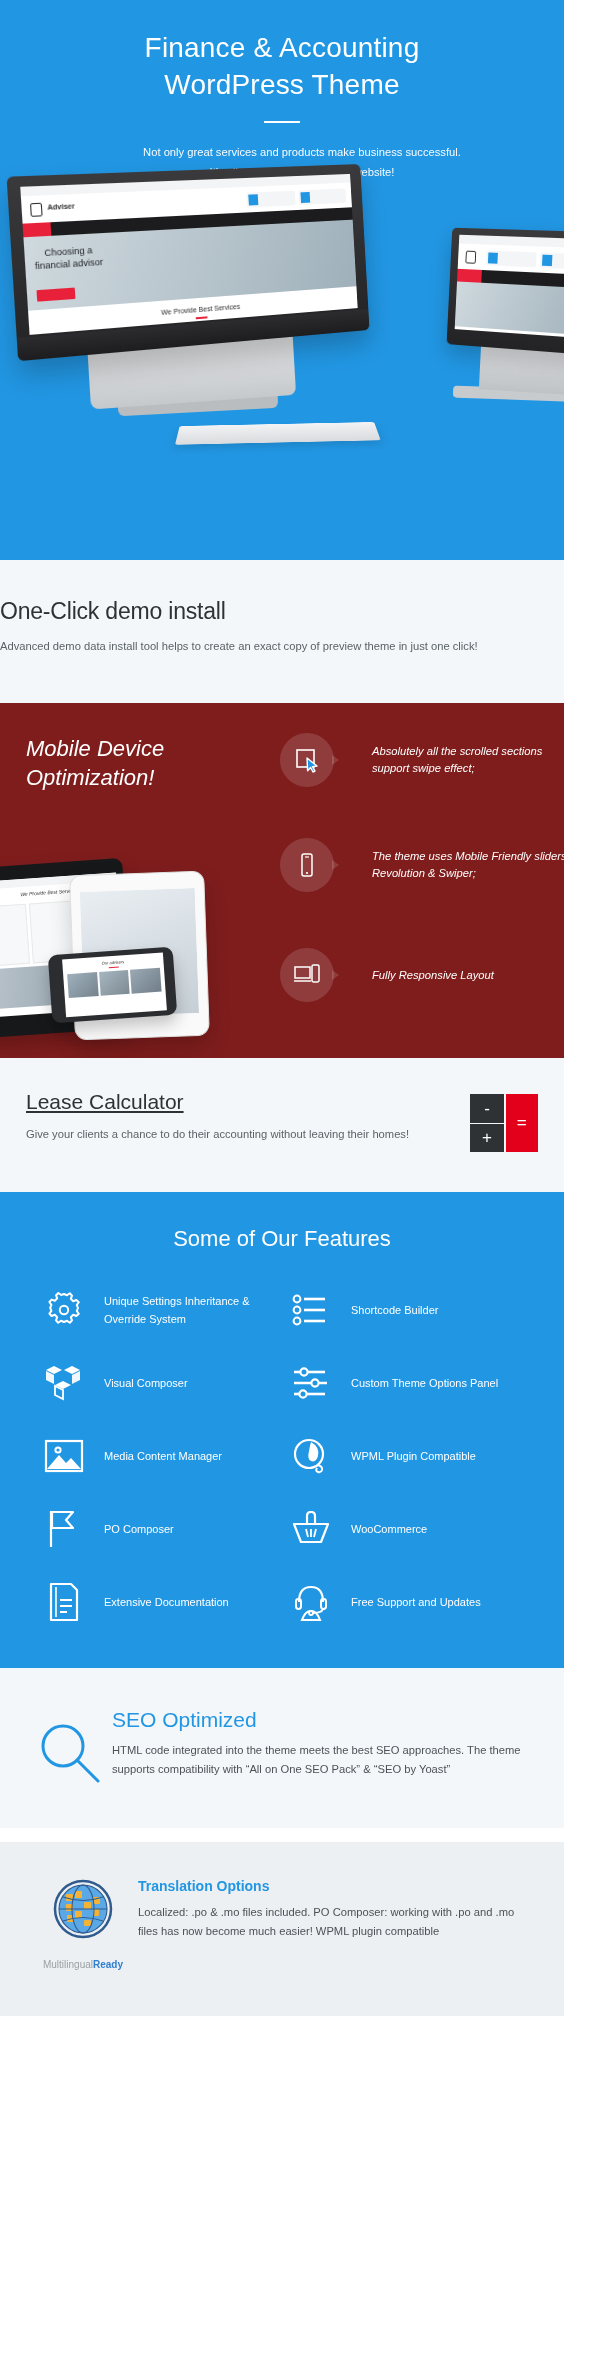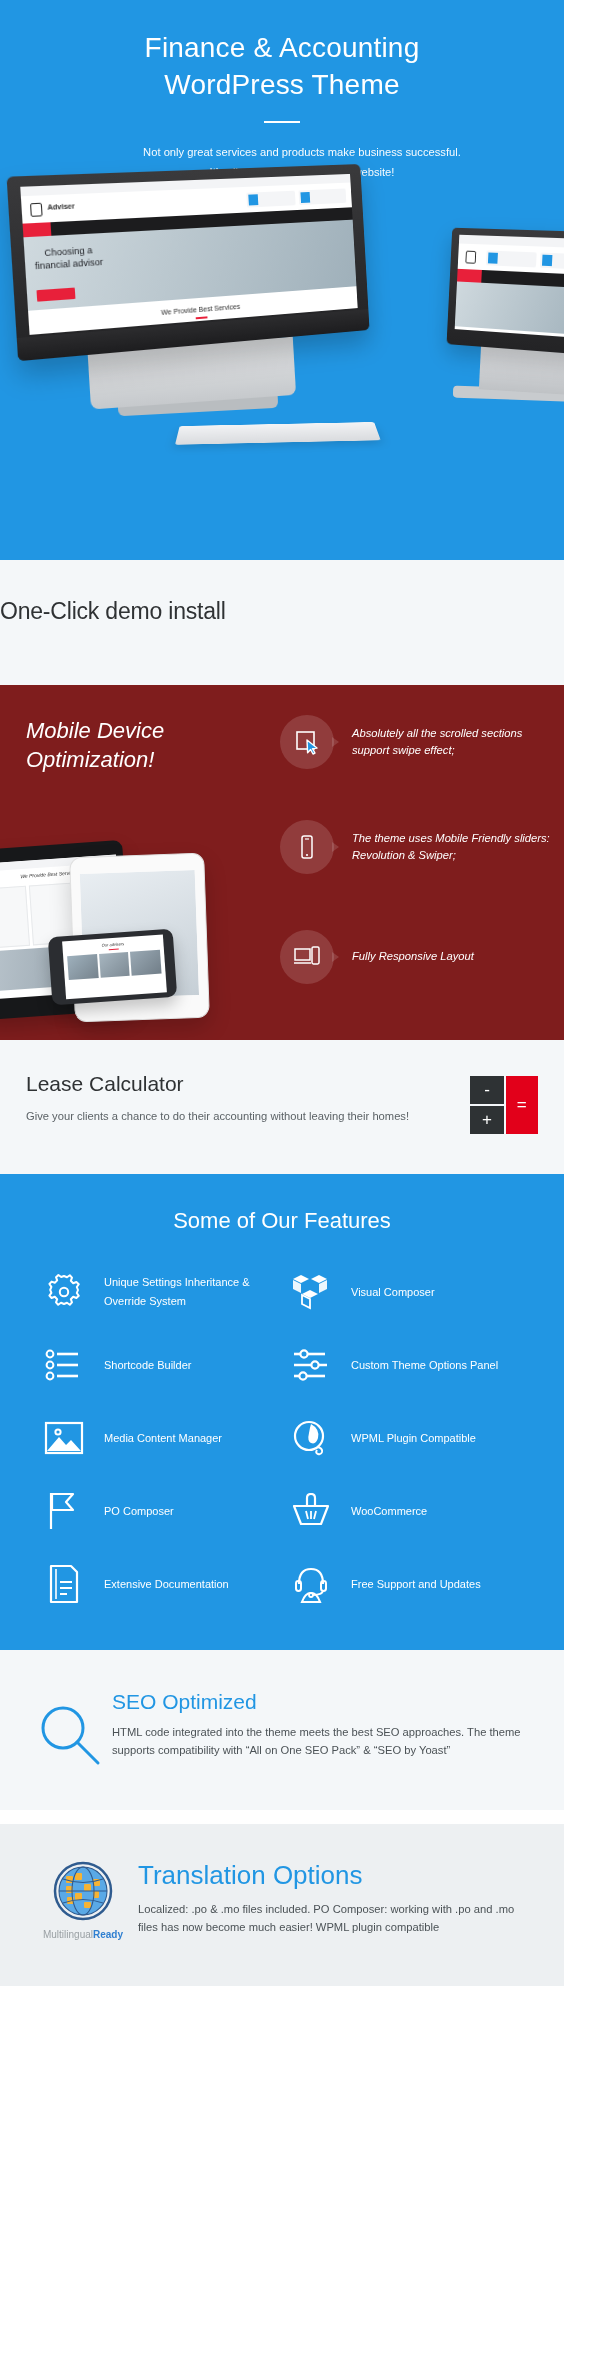--- a/index.html
+++ b/index.html
@@ -149,21 +149,21 @@
     position: relative;
     height: 355px;
     overflow: hidden;
     font-style: italic;
   }
   .mobile h2 {
     position: absolute; left: 26px; top: 32px;
     color: #fff; font-weight: 300; font-size: 22px; line-height: 1.3;
     width: 230px;
   }
-  .mfeat { position: absolute; left: 280px; display: flex; align-items: center; }
+  .mfeat { position: absolute; left: 280px; display: flex; align-items: center; gap: 20px; }
   .mfeat .bubble {
     width: 54px; height: 54px; border-radius: 50%;
     background: rgba(255,255,255,0.14);
     position: relative; flex: 0 0 54px;
     display: flex; align-items: center; justify-content: center;
   }
   .mfeat .bubble:after {
     content:""; position:absolute; right:-5px; top:50%; margin-top:-5px;
     border-left: 7px solid rgba(255,255,255,0.14);
     border-top: 5px solid transparent; border-bottom: 5px solid transparent;
@@ -186,21 +186,21 @@
     background:#2b2d31; border-radius: 9px; transform: rotateZ(-4deg);
     box-shadow: 0 8px 16px rgba(0,0,0,.22);
   }
   .phone .scr { position:absolute; left:14px; top:5px; right:10px; bottom:5px; background:#fff; overflow:hidden;}
 
   
   .lease {
     background:#f4f7f9; padding: 32px 26px 40px 26px;
     display:flex; align-items:flex-start; justify-content:space-between;
   }
-  .lease h2 { font-size: 21px; font-weight: 400; color:#2f3234; margin-bottom: 11px; }
+  .lease h2 { font-size: 21px; font-weight: 400; color:#2f3234; margin-bottom: 11px; text-decoration: underline; }
   .lease p { font-size: 11.2px; color:#5b6266; line-height:1.65; }
   .calc { display:flex; width: 68px; height: 58px; margin-top: 4px; }
   .calc-l { width: 34px; display:flex; flex-direction:column; }
   .calc-key {
     flex:1; background:#2e3234; color:#fff; display:flex; align-items:center; justify-content:center;
     font-size: 17px; font-weight: 400;
   }
   .calc-key.minus { margin-bottom: 1.5px; }
   .calc-r { flex:1; background:#e2001a; color:#fff; display:flex; align-items:center; justify-content:center; font-size:17px; margin-left:1.5px;}
 
@@ -214,24 +214,24 @@
 
   
   .seo { background:#f4f7f9; padding: 40px 28px 44px 28px; display:flex; align-items:flex-start;}
   .seo .ico { flex:0 0 84px; display:flex; justify-content:center; padding-top: 14px;}
   .seo h2 { color:#2196e3; font-weight:300; font-size:21px; margin-bottom: 9px;}
   .seo p { color:#4b5256; font-size:11.2px; line-height:1.62;}
 
   
   .trans { background:#edf0f2; padding: 36px 28px 46px 28px; display:flex; align-items:flex-start;}
   .trans .ico { flex:0 0 110px; text-align:center;}
-  .trans .mlr { font-size:10px; margin-top:3px;}
+  .trans .mlr { font-size:10px; margin-top:15px;}
   .trans .mlr .a { color:#9aa0a4; }
   .trans .mlr .b { color:#2f7fd0; font-weight:700;}
-  .trans h2 { color:#2196e3; font-weight:400; font-size:26px; margin-bottom: 9px;}
+  .trans h2 { color:#2196e3; font-weight:700; font-size:14px; margin-bottom: 9px;}
   .trans p { color:#4b5256; font-size:11.2px; line-height:1.62;}
   .spacer-white { height: 14px; background:#fff; }
 </style>
 </head>
 <body>
 
 <div class="page">
 
   <section class="hero">
     <h1>
@@ -311,20 +311,21 @@
           </div>
         </div>
         <div class="chin"></div>
       </div>
     </div>
   </section>
 
   <section class="oneclick">
     <div class="oc-right">
       <h2>One-Click demo install</h2>
+      <p>Advanced demo data install tool helps to create an exact copy of preview theme in just one click!</p>
     </div>
   </section>
 
   <section class="mobile">
     <h2>
       <span>Mobile Device</span><br>
       <span>Optimization!</span>
     </h2>
 
     <div class="mfeat" style="top:30px">
@@ -415,44 +416,44 @@
           <svg width="40" height="40" viewBox="0 0 40 40">
             <path d="M20 4 l3 1.2 2.8-2 2.2 2.4 -1.2 3.2 2.4 2.4 3.2-1.2 2.4 2.2 -2 2.8 1.2 3 -1.2 3 2 2.8 -2.4 2.2 -3.2-1.2 -2.4 2.4 1.2 3.2 -2.2 2.4 -2.8-2 -3 1.2 -3-1.2 -2.8 2 -2.2-2.4 1.2-3.2 -2.4-2.4 -3.2 1.2 -2.2-2.4 2-2.8 -1.2-3 1.2-3 -2-2.8 2.2-2.4 3.2 1.2 2.4-2.4 -1.2-3.2 2.4-2.2 2.8 2z" fill="none" stroke="#fff" stroke-width="2" stroke-linejoin="round"></path>
             <circle cx="20" cy="20" r="4.2" fill="none" stroke="#fff" stroke-width="2"></circle>
           </svg>
         </div>
         <div class="lbl">Unique Settings Inheritance &amp; Override System</div>
       </div>
 
       <div class="fitem">
         <div class="ico">
+          <svg width="38" height="34" viewBox="0 0 38 34">
+            <circle cx="5" cy="6" r="3.4" fill="none" stroke="#fff" stroke-width="2"></circle>
+            <line x1="12" y1="6" x2="33" y2="6" stroke="#fff" stroke-width="2.6"></line>
+            <circle cx="5" cy="17" r="3.4" fill="none" stroke="#fff" stroke-width="2"></circle>
+            <line x1="12" y1="17" x2="33" y2="17" stroke="#fff" stroke-width="2.6"></line>
+            <circle cx="5" cy="28" r="3.4" fill="none" stroke="#fff" stroke-width="2"></circle>
+            <line x1="12" y1="28" x2="33" y2="28" stroke="#fff" stroke-width="2.6"></line>
+          </svg>
+        </div>
+        <div class="lbl">Shortcode Builder</div>
+      </div>
+
+      <div class="fitem">
+        <div class="ico">
           <svg width="40" height="38" viewBox="0 0 40 38">
             <path d="M10 2 L18 6 L10 10 L2 6 Z" fill="#fff"></path>
             <path d="M2 7 L10 11 L10 20 L2 16 Z" fill="#fff" opacity=".92"></path>
             <path d="M28 2 L36 6 L28 10 L20 6 Z" fill="#fff"></path>
             <path d="M28 11 L36 7 L36 16 L28 20 Z" fill="#fff" opacity=".92"></path>
             <path d="M19 17 L27 21 L19 25 L11 21 Z" fill="#fff"></path>
             <path d="M11 22 L19 26 L19 35 L11 31 Z" fill="none" stroke="#fff" stroke-width="1.8"></path>
           </svg>
         </div>
         <div class="lbl">Visual Composer</div>
-      </div>
-
-      <div class="fitem">
-        <div class="ico">
-          <svg width="38" height="34" viewBox="0 0 38 34">
-            <circle cx="5" cy="6" r="3.4" fill="none" stroke="#fff" stroke-width="2"></circle>
-            <line x1="12" y1="6" x2="33" y2="6" stroke="#fff" stroke-width="2.6"></line>
-            <circle cx="5" cy="17" r="3.4" fill="none" stroke="#fff" stroke-width="2"></circle>
-            <line x1="12" y1="17" x2="33" y2="17" stroke="#fff" stroke-width="2.6"></line>
-            <circle cx="5" cy="28" r="3.4" fill="none" stroke="#fff" stroke-width="2"></circle>
-            <line x1="12" y1="28" x2="33" y2="28" stroke="#fff" stroke-width="2.6"></line>
-          </svg>
-        </div>
-        <div class="lbl">Shortcode Builder</div>
       </div>
 
       <div class="fitem">
         <div class="ico">
           <svg width="38" height="34" viewBox="0 0 38 34">
             <line x1="2" y1="6" x2="33" y2="6" stroke="#fff" stroke-width="2.6"></line>
             <circle cx="12" cy="6" r="3.6" fill="#2196e3" stroke="#fff" stroke-width="2.2"></circle>
             <line x1="2" y1="17" x2="35" y2="17" stroke="#fff" stroke-width="2.6"></line>
             <circle cx="23" cy="17" r="3.6" fill="#2196e3" stroke="#fff" stroke-width="2.2"></circle>
             <line x1="2" y1="28" x2="33" y2="28" stroke="#fff" stroke-width="2.6"></line>

